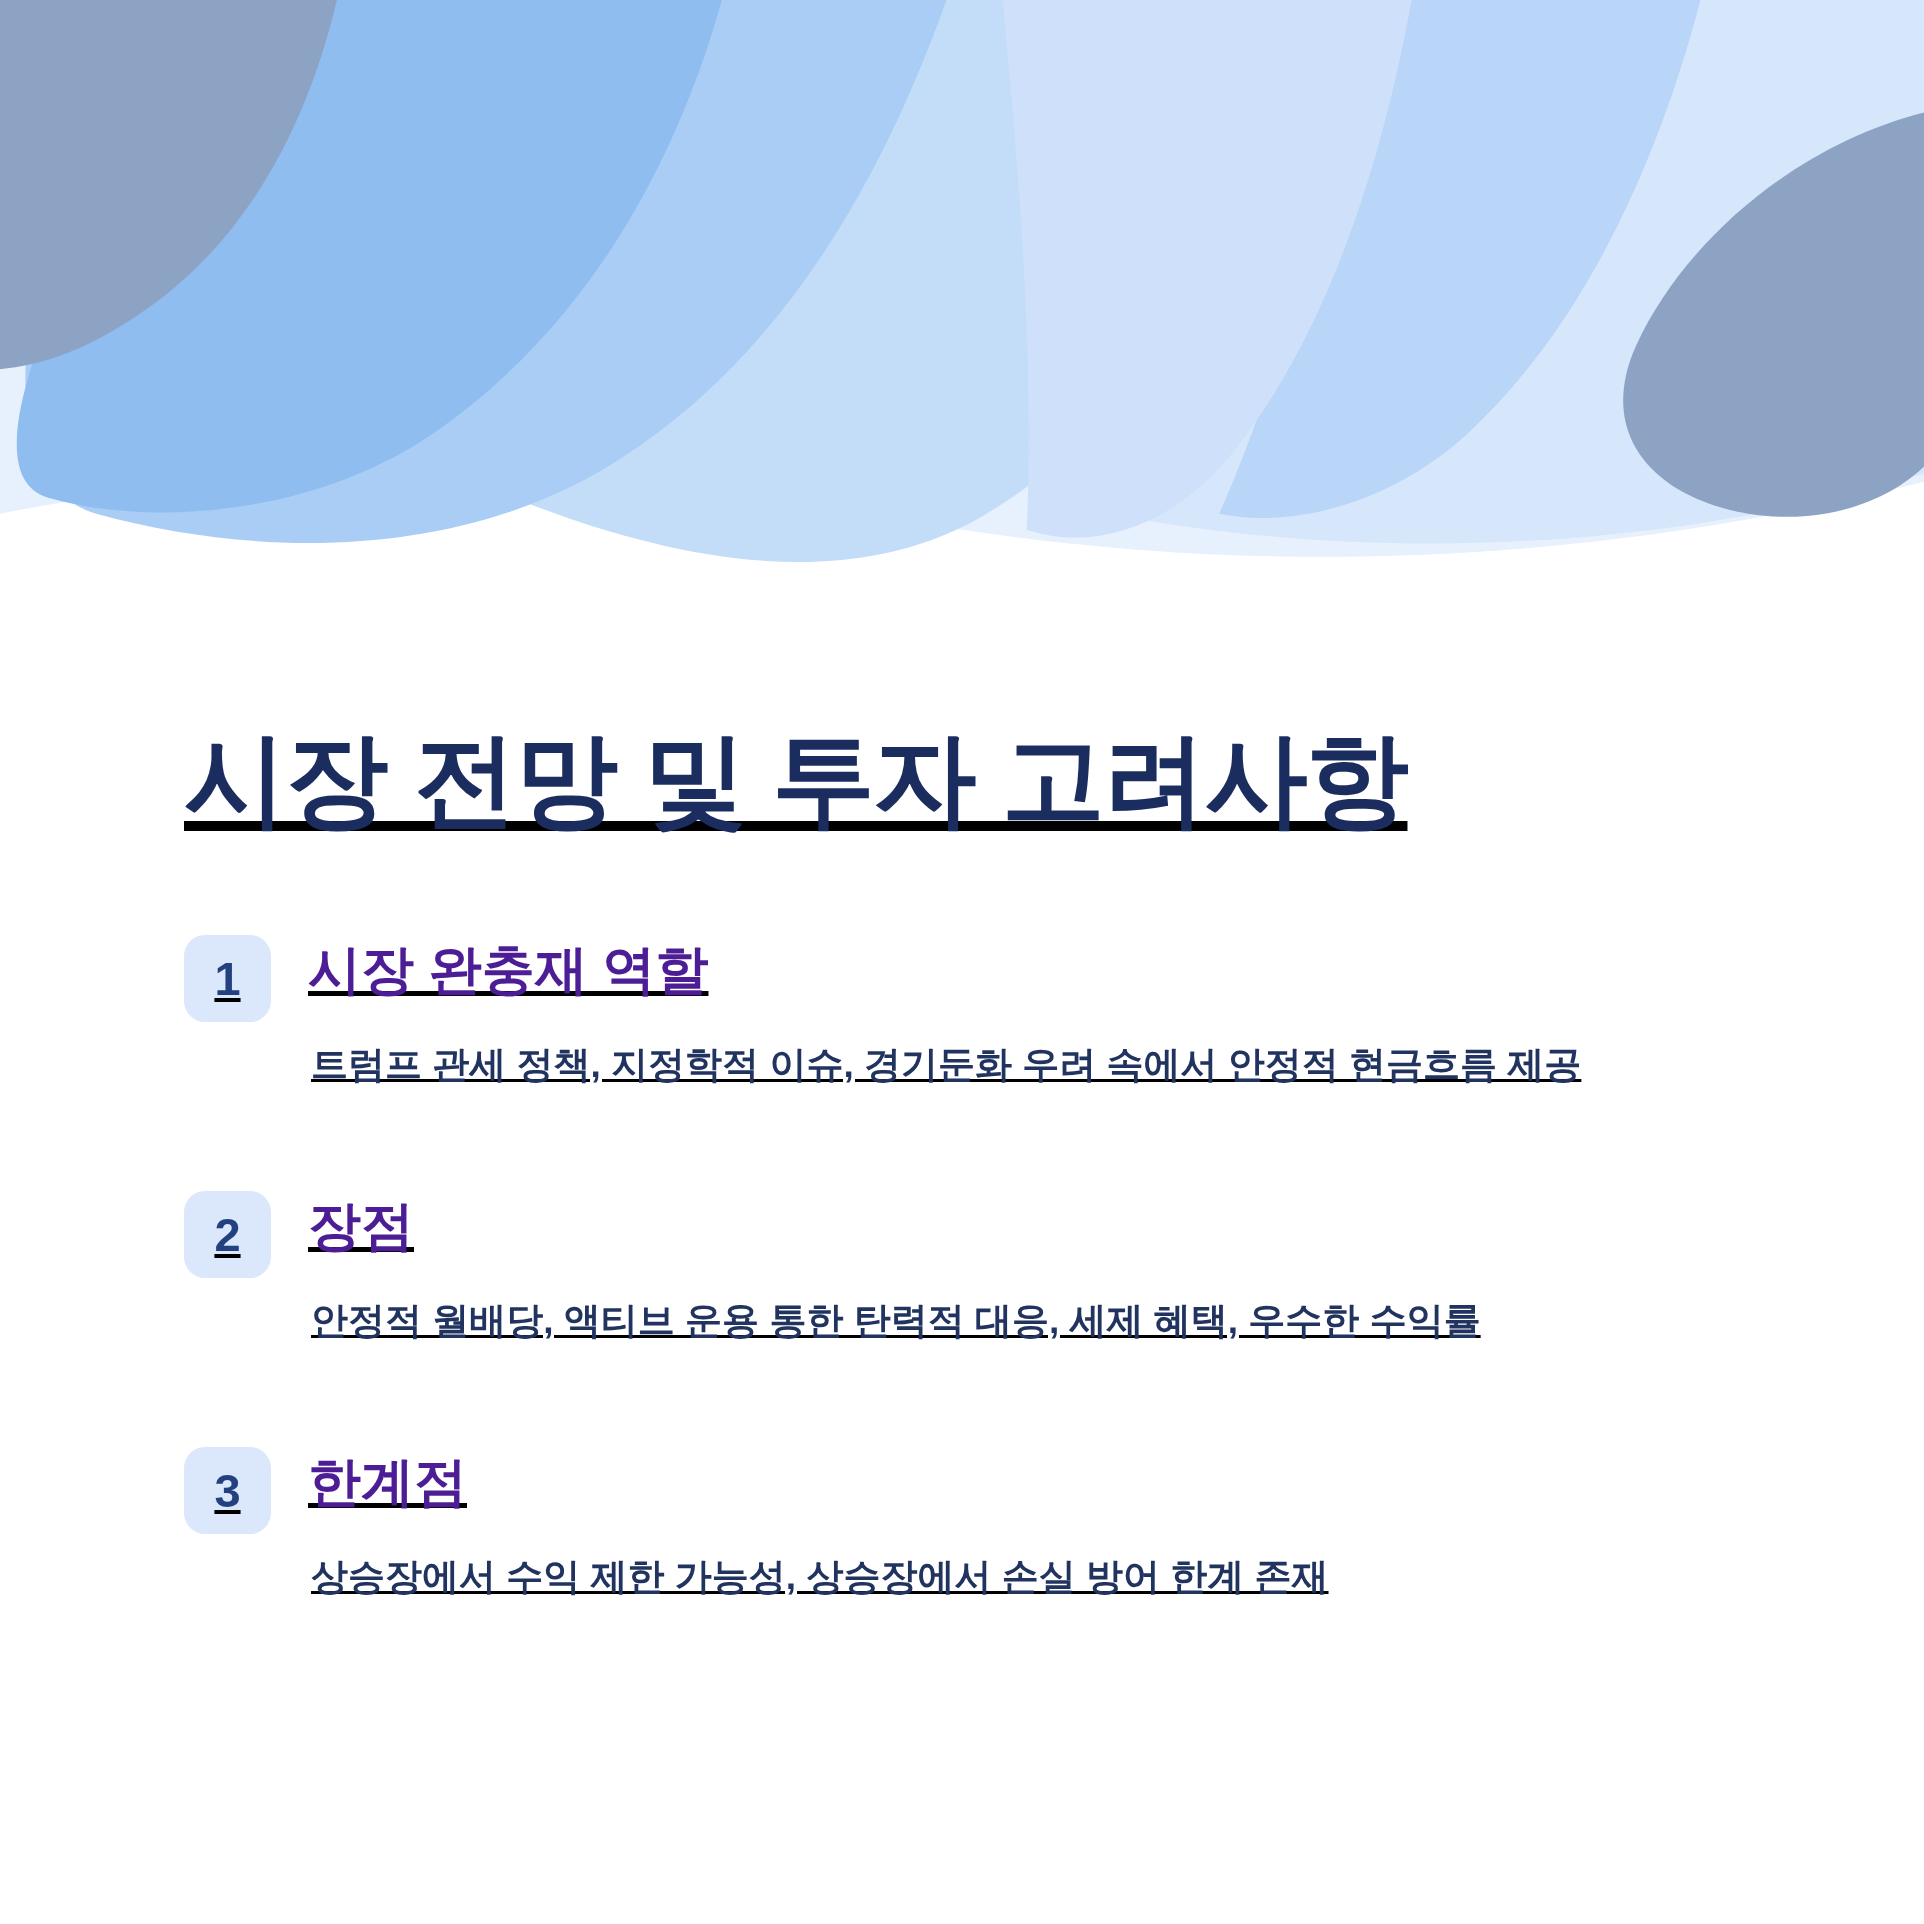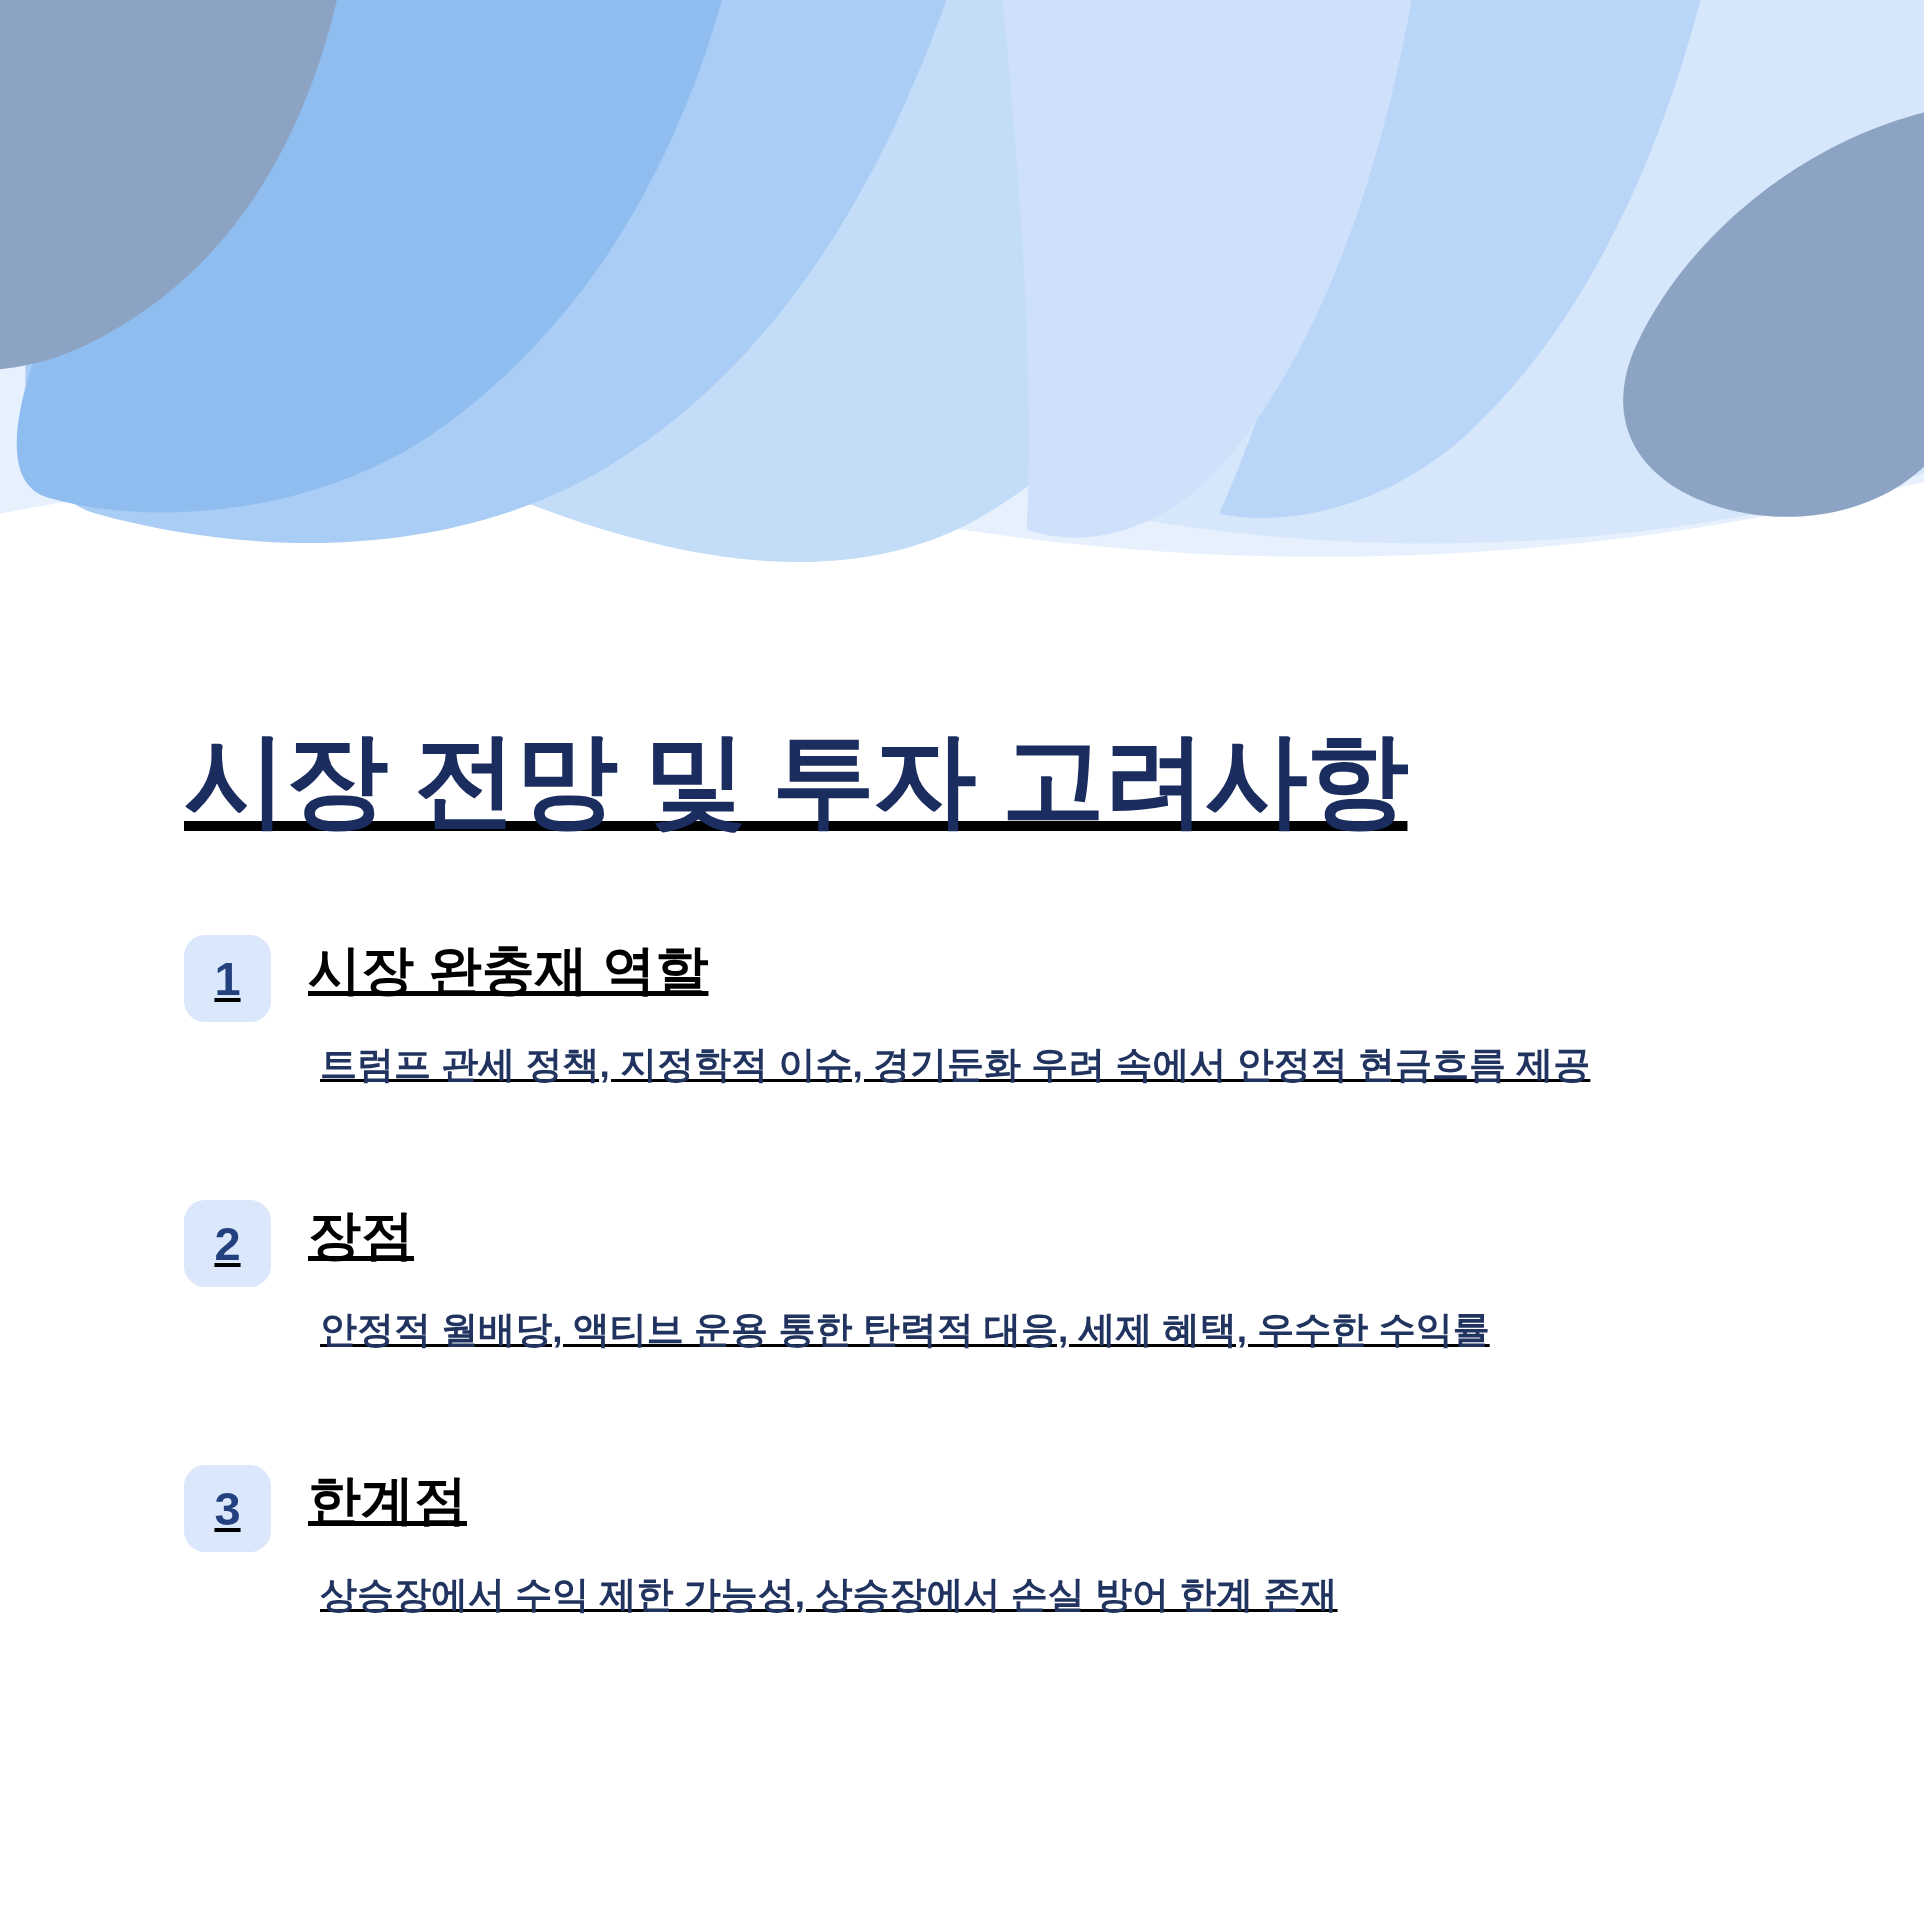--- a/index.html
+++ b/index.html
@@ -88,32 +88,32 @@
   }
 
   .item-body {
     flex: 1 1 auto;
     padding-top: 3.2px;
   }
 
   .item-heading {
     font-size: 53px;
     font-weight: 700;
-    color: #000000;
+    color: #4c1d95;
     line-height: 1.25;
     margin: 0 0 35px 0;
     white-space: nowrap;
   }
 
   .item-desc {
     font-size: 37px;
     font-weight: 600;
     color: #21335f;
     line-height: 1.45;
-    margin: 12px;
+    margin: 3px;
     white-space: nowrap;
   }
 </style>
 </head>
 <body>
 
 <div class="slide">
 
   <div class="wave-band">
     <svg viewBox="0 0 2400 760" preserveAspectRatio="none" xmlns="http://www.w3.org/2000/svg" aria-hidden="true">

